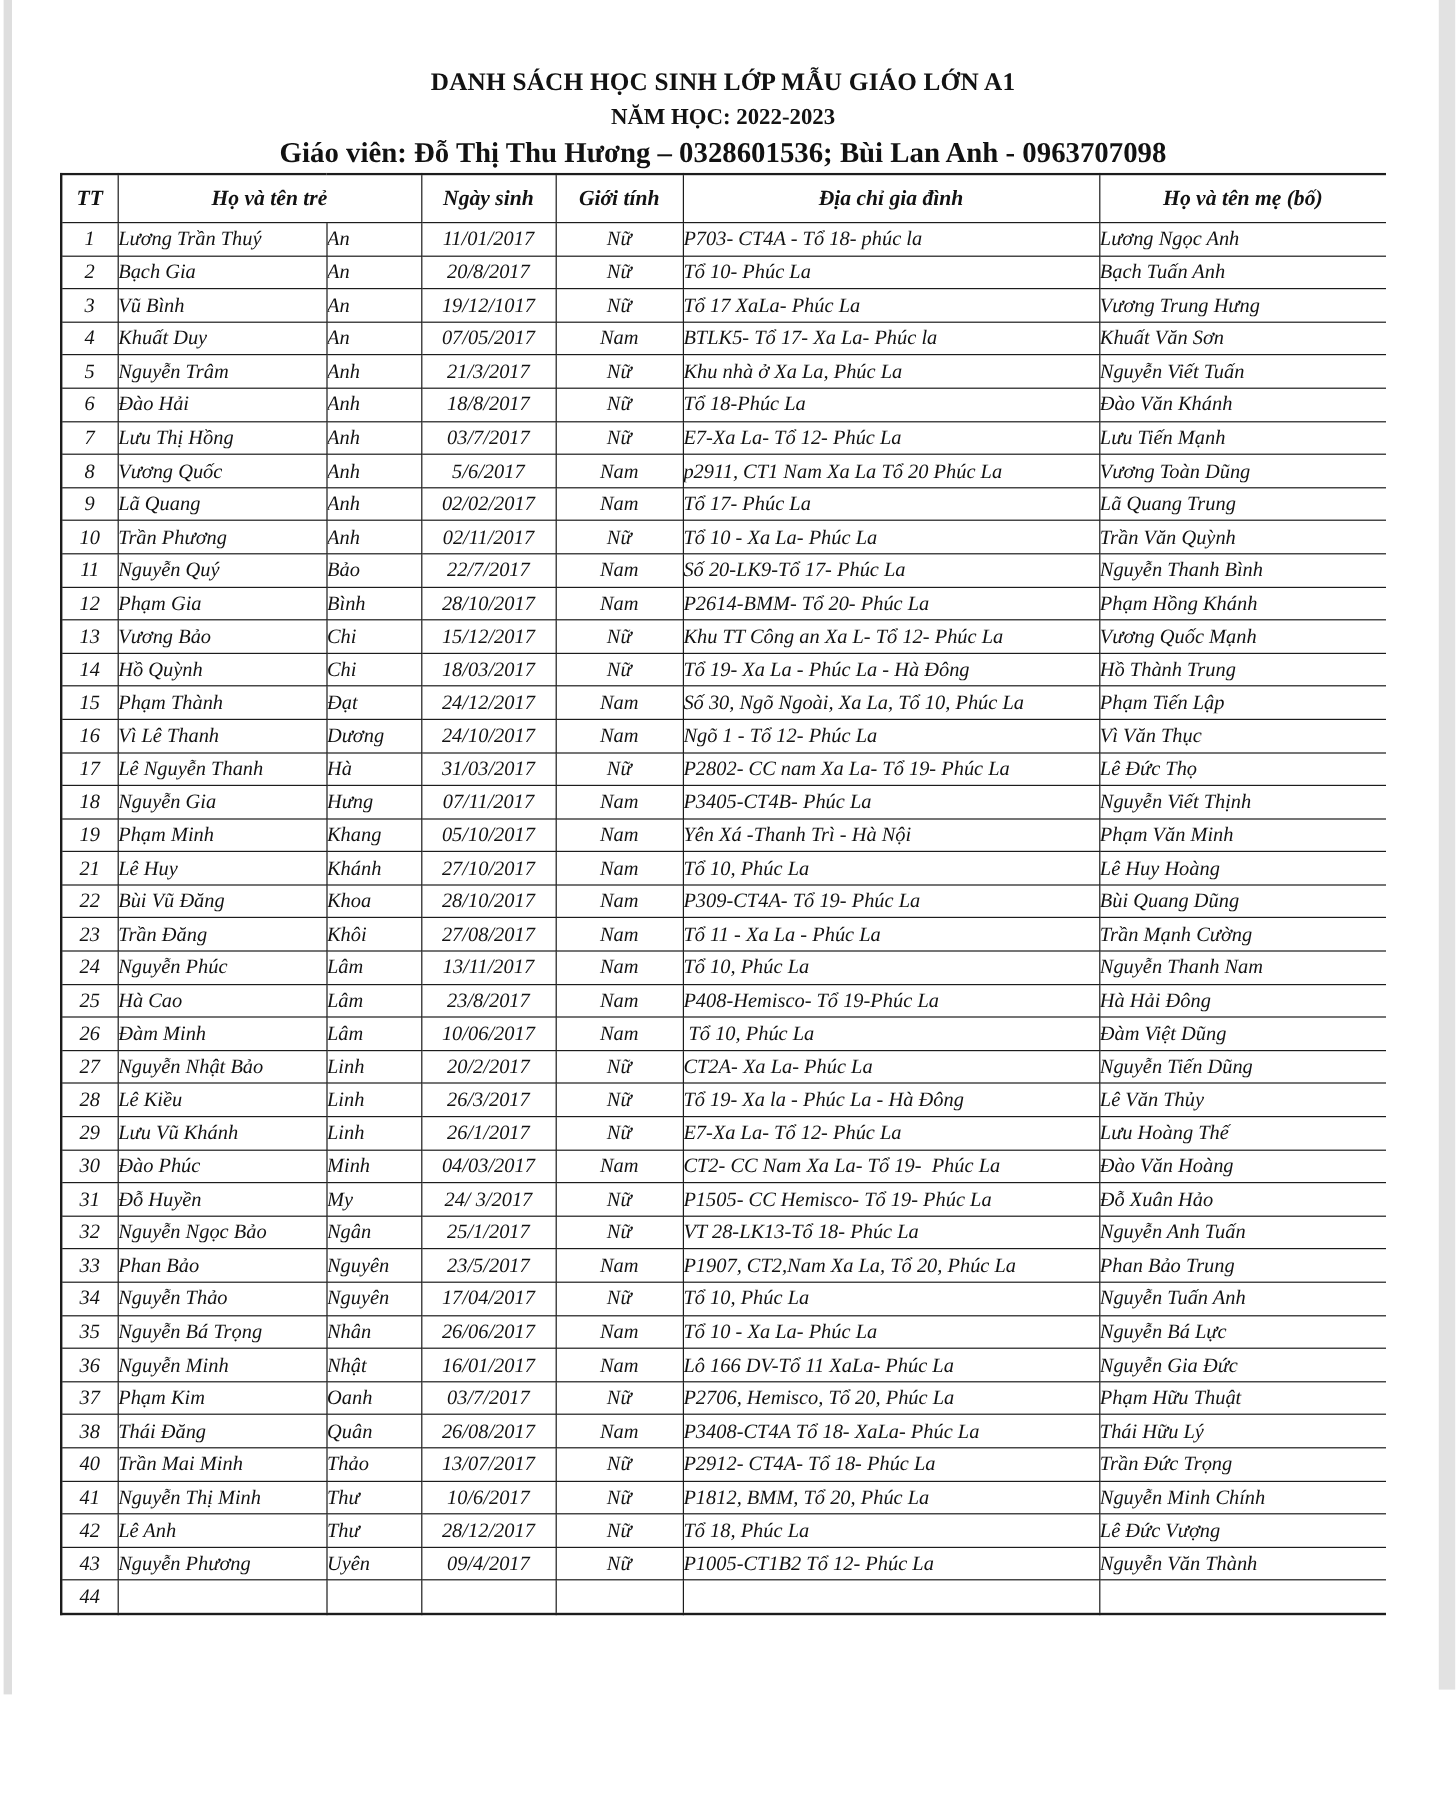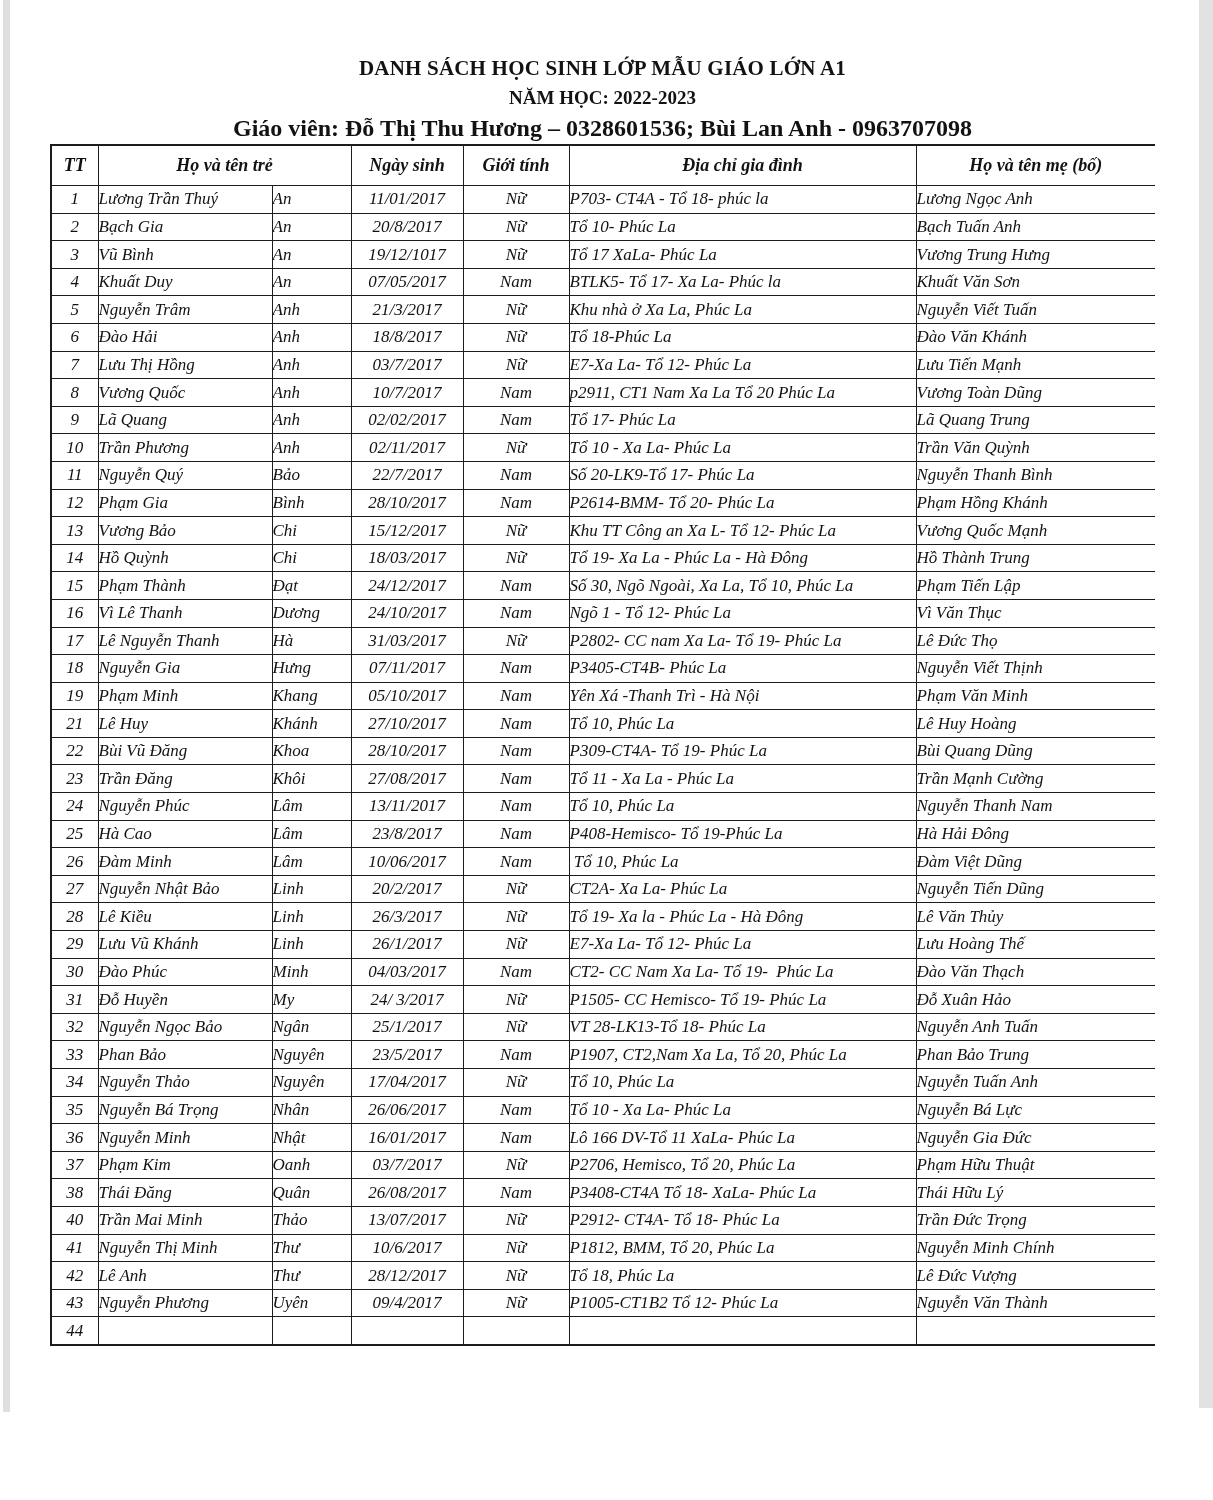--- a/index.html
+++ b/index.html
@@ -152,21 +152,21 @@
             <td class="c-given">Anh</td>
             <td class="c-dob">03/7/2017</td>
             <td class="c-gender">Nữ</td>
             <td class="c-addr">E7-Xa La- Tổ 12- Phúc La</td>
             <td class="c-parent">Lưu Tiến Mạnh</td>
           </tr>
           <tr>
             <td class="c-tt">8</td>
             <td class="c-name">Vương Quốc</td>
             <td class="c-given">Anh</td>
-            <td class="c-dob">10/7/2017</td>
+            <td class="c-dob">5/6/2017</td>
             <td class="c-gender">Nam</td>
             <td class="c-addr">p2911, CT1 Nam Xa La Tổ 20 Phúc La</td>
             <td class="c-parent">Vương Toàn Dũng</td>
           </tr>
           <tr>
             <td class="c-tt">9</td>
             <td class="c-name">Lã Quang</td>
             <td class="c-given">Anh</td>
             <td class="c-dob">02/02/2017</td>
             <td class="c-gender">Nam</td>
@@ -344,21 +344,21 @@
             <td class="c-addr">E7-Xa La- Tổ 12- Phúc La</td>
             <td class="c-parent">Lưu Hoàng Thế</td>
           </tr>
           <tr>
             <td class="c-tt">30</td>
             <td class="c-name">Đào Phúc</td>
             <td class="c-given">Minh</td>
             <td class="c-dob">04/03/2017</td>
             <td class="c-gender">Nam</td>
             <td class="c-addr">CT2- CC Nam Xa La- Tổ 19-  Phúc La</td>
-            <td class="c-parent">Đào Văn Thạch</td>
+            <td class="c-parent">Đào Văn Hoàng</td>
           </tr>
           <tr>
             <td class="c-tt">31</td>
             <td class="c-name">Đỗ Huyền</td>
             <td class="c-given">My</td>
             <td class="c-dob">24/ 3/2017</td>
             <td class="c-gender">Nữ</td>
             <td class="c-addr">P1505- CC Hemisco- Tổ 19- Phúc La</td>
             <td class="c-parent">Đỗ Xuân Hảo</td>
           </tr>

